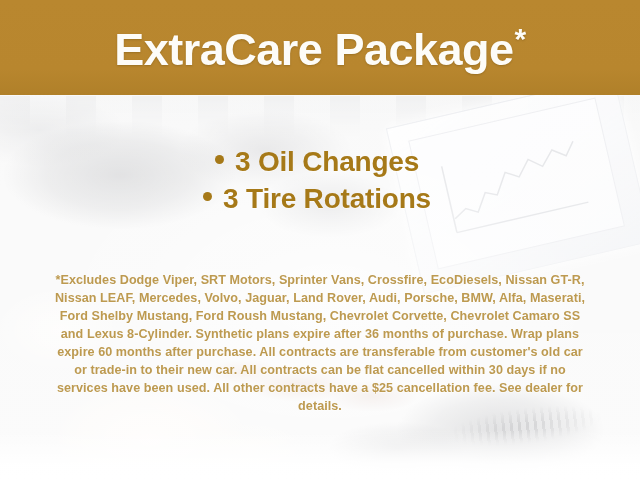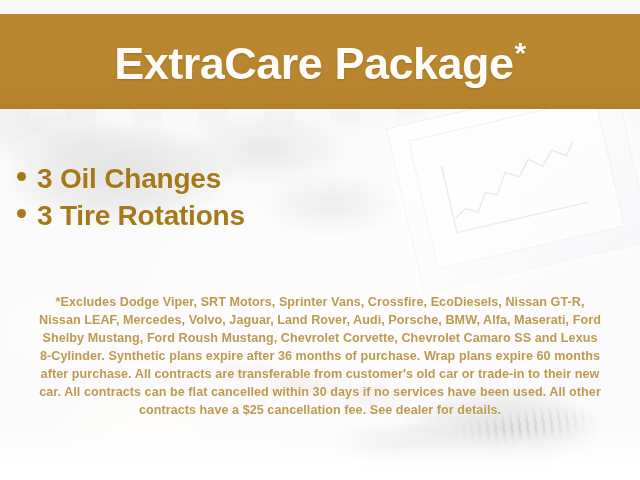--- a/index.html
+++ b/index.html
@@ -138,21 +138,20 @@
     position: absolute;
     left: 0;
     top: 0;
     width: 640px;
     height: 95px;
     background: linear-gradient(180deg, #b9872f 0%, #b8862e 72%, #b08029 100%);
     display: flex;
     align-items: center;
     justify-content: center;
     z-index: 5;
-    margin-top: 14px;
   }
   .header-title {
     color: #fdfcf8;
     font-size: 45px;
     font-weight: bold;
     letter-spacing: -0.5px;
     line-height: 1;
     white-space: nowrap;
     text-shadow: 0 1px 2px rgba(90,62,14,0.30);
   }
@@ -167,22 +166,23 @@
     position: absolute;
     left: 0;
     top: 95px;
     width: 640px;
     height: 385px;
     z-index: 6;
   }
 
   .benefits {
     list-style: none;
-    margin: 17px;
+    margin: 0;
     padding: 48px 6px 0 0;
+    text-align: center;
   }
   .benefit-item {
     color: #a67918;
     font-size: 28px;
     font-weight: bold;
     line-height: 37px;
     letter-spacing: -0.2px;
     white-space: nowrap;
     text-shadow: 0 1px 1px rgba(255,255,255,0.55);
   }
@@ -190,21 +190,21 @@
     display: inline-block;
     width: 9px;
     height: 9px;
     border-radius: 50%;
     background: #a67918;
     vertical-align: 7px;
     margin-right: 11px;
   }
 
   .disclaimer {
-    margin: 0;
+    margin: 12px;
     padding: 42px 38px 0 38px;
     text-align: center;
     color: #bd9a50;
     font-size: 12.6px;
     font-weight: bold;
     line-height: 18px;
     letter-spacing: 0.05px;
     text-shadow: 0 1px 1px rgba(255,255,255,0.62);
   }
 </style>

